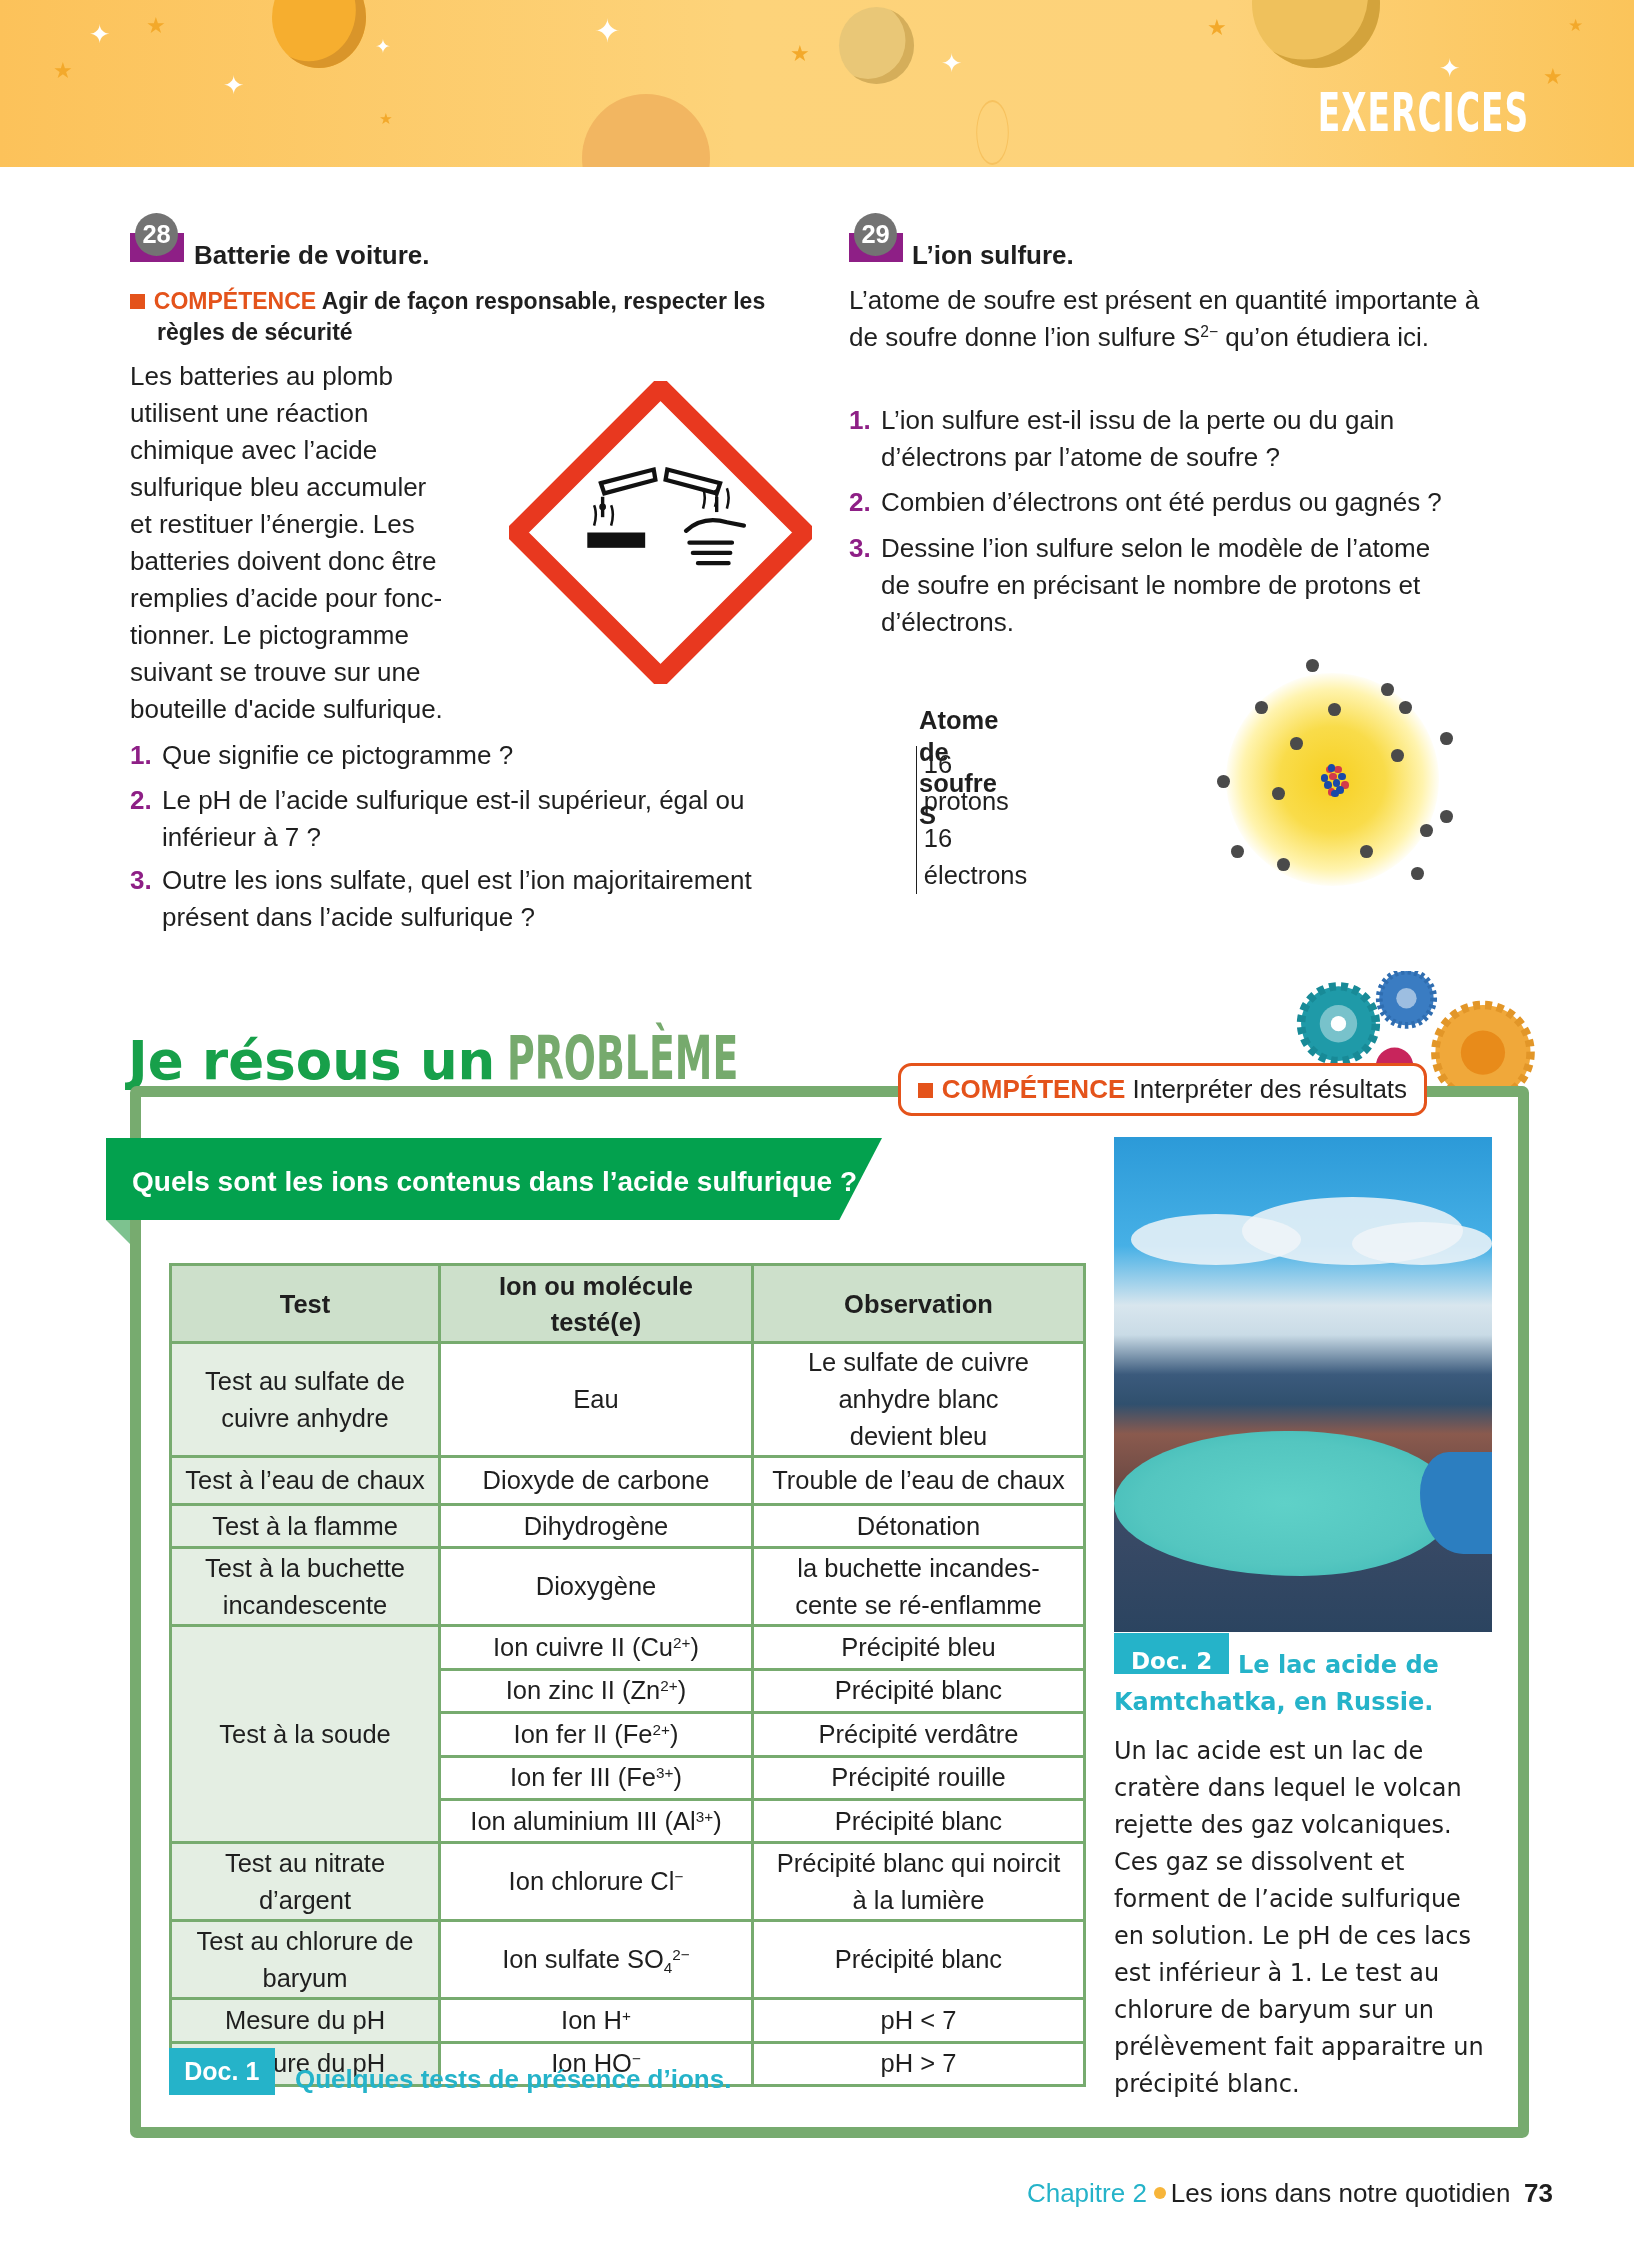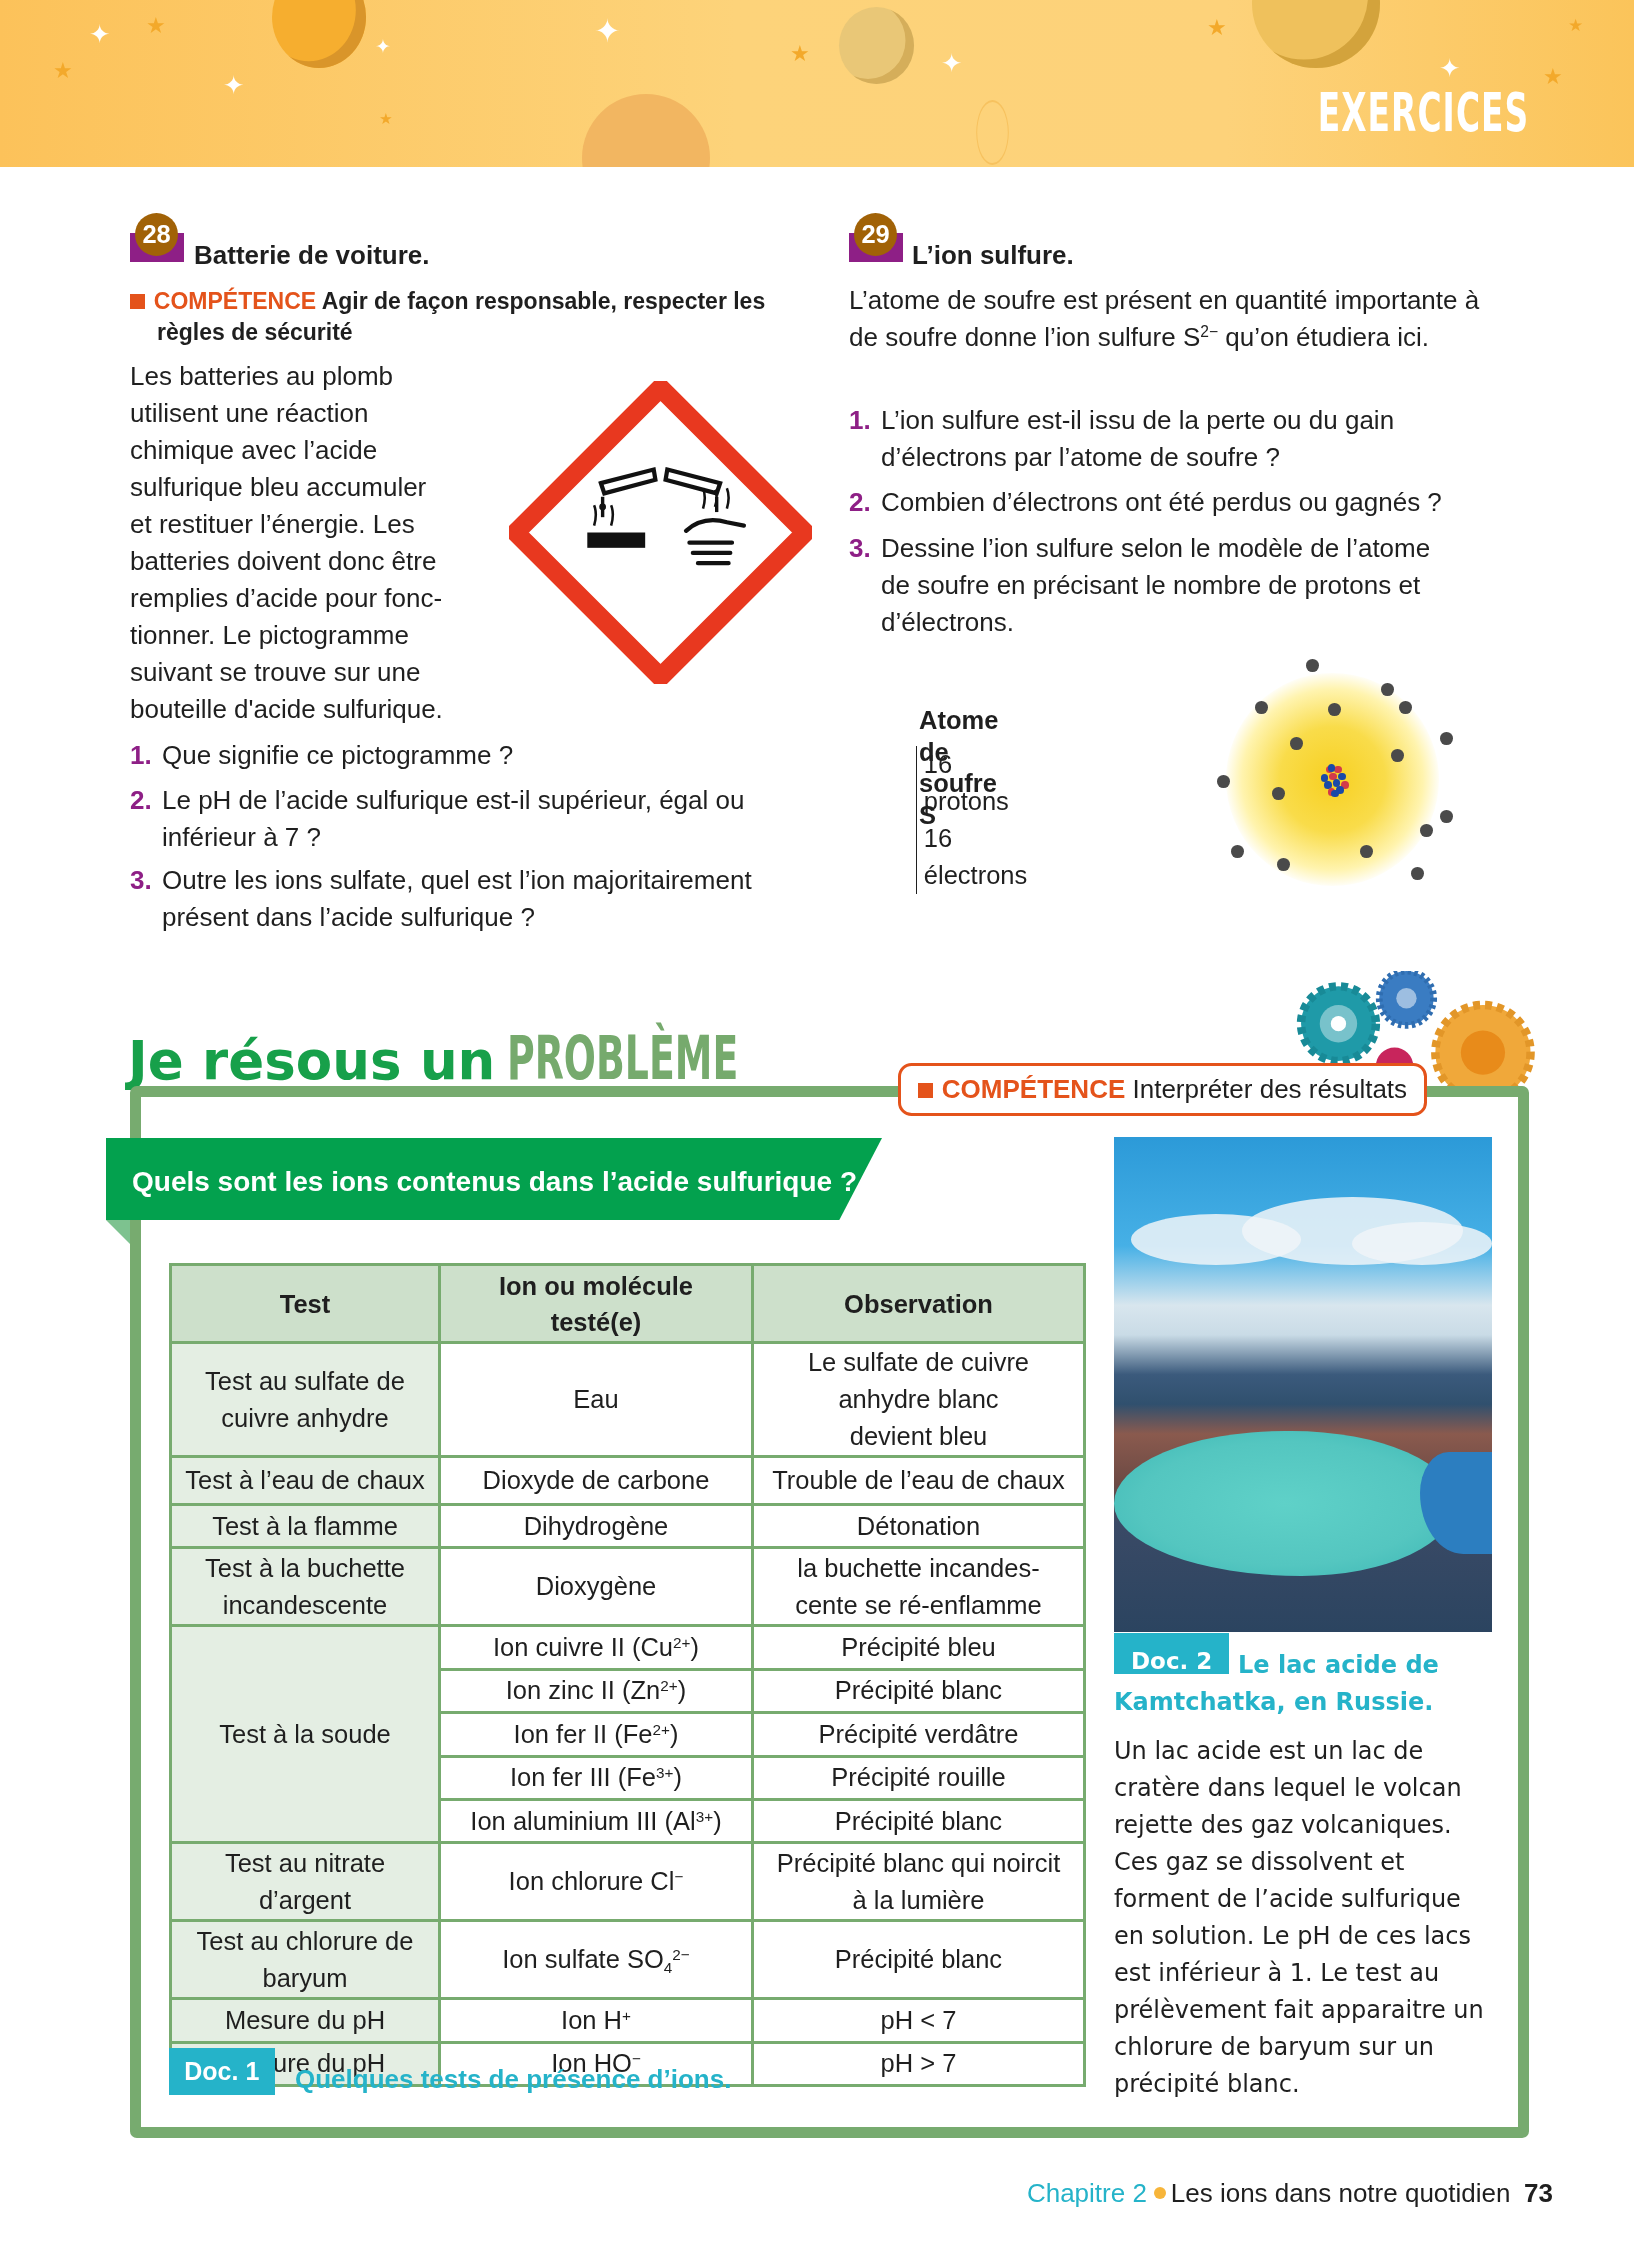--- a/index.html
+++ b/index.html
@@ -11,21 +11,21 @@
     background: linear-gradient(90deg, #fcc25a 0%, #fdd37a 45%, #fdd27a 75%, #fbc45a 100%); overflow: hidden; }
   .planet { position: absolute; border-radius: 50%; }
   .star { position: absolute; color: #ffffff; font-size: 25.5px; line-height: 1; }
   .ostar { position: absolute; color: #f3a92b; font-size: 22px; line-height: 1; }
   .header-title { position: absolute; right: 106px; top: 82px; font-family: "DejaVu Sans", sans-serif; font-size: 53px; font-weight: bold; color: #ffffff; letter-spacing: 1.7px; transform: scaleX(0.62); transform-origin: right center; }
 
   
   .ex { position: absolute; }
   .badge { position: absolute; width: 54px; height: 49px; }
   .badge-sq { position: absolute; left: 0; top: 20.4px; width: 54px; height: 29px; background: #8e1f86; }
-  .badge-circle { position: absolute; left: 5.1px; top: 0; width: 43px; height: 43px; border-radius: 50%; background: #a16207; color: #fff; font-weight: bold; font-size: 25.5px; text-align: center; line-height: 43px; font-family: "Liberation Sans", sans-serif; }
+  .badge-circle { position: absolute; left: 5.1px; top: 0; width: 43px; height: 43px; border-radius: 50%; background: #737373; color: #fff; font-weight: bold; font-size: 25.5px; text-align: center; line-height: 43px; font-family: "Liberation Sans", sans-serif; }
   .ex-title { position: absolute; font-size: 26px; font-weight: bold; color: #1f1f1f; white-space: nowrap; }
   .comp-line { position: absolute; font-size: 23px; font-weight: bold; line-height: 31px; color: #1f1f1f; }
   .comp-sq { display: inline-block; width: 15.3px; height: 15.3px; background: #e4531b; margin-right: 8.5px; vertical-align: 0px; }
   .comp-word { color: #e4531b; }
   .para { position: absolute; font-size: 26px; line-height: 37px; color: #1f1f1f; }
   .q { position: absolute; font-size: 26px; line-height: 37px; color: #1f1f1f; padding-left: 32px; }
   .qn { position: absolute; left: 0; top: 0; color: #8e1f86; font-weight: bold; }
 
   
   .picto { position: absolute; left: 509px; top: 381px; width: 303px; height: 303px; }
@@ -341,21 +341,21 @@
   <div>Kamtchatka, en Russie.</div>
 </div>
 <div class="doc2-text">
   <div>Un lac acide est un lac de</div>
   <div>cratère dans lequel le volcan</div>
   <div>rejette des gaz volcaniques.</div>
   <div>Ces gaz se dissolvent et</div>
   <div>forment de l’acide sulfurique</div>
   <div>en solution. Le pH de ces lacs</div>
   <div>est inférieur à 1. Le test au</div>
+  <div>chlorure de baryum sur un</div>
   <div>prélèvement fait apparaitre un</div>
-  <div>chlorure de baryum sur un</div>
   <div>précipité blanc.</div>
 </div>
 
 <div class="footer">
   <span class="chap">Chapitre 2</span><span class="dot"></span><span>Les ions dans notre quotidien</span><span class="pg">73</span>
 </div>
 
 
 </body></html>

